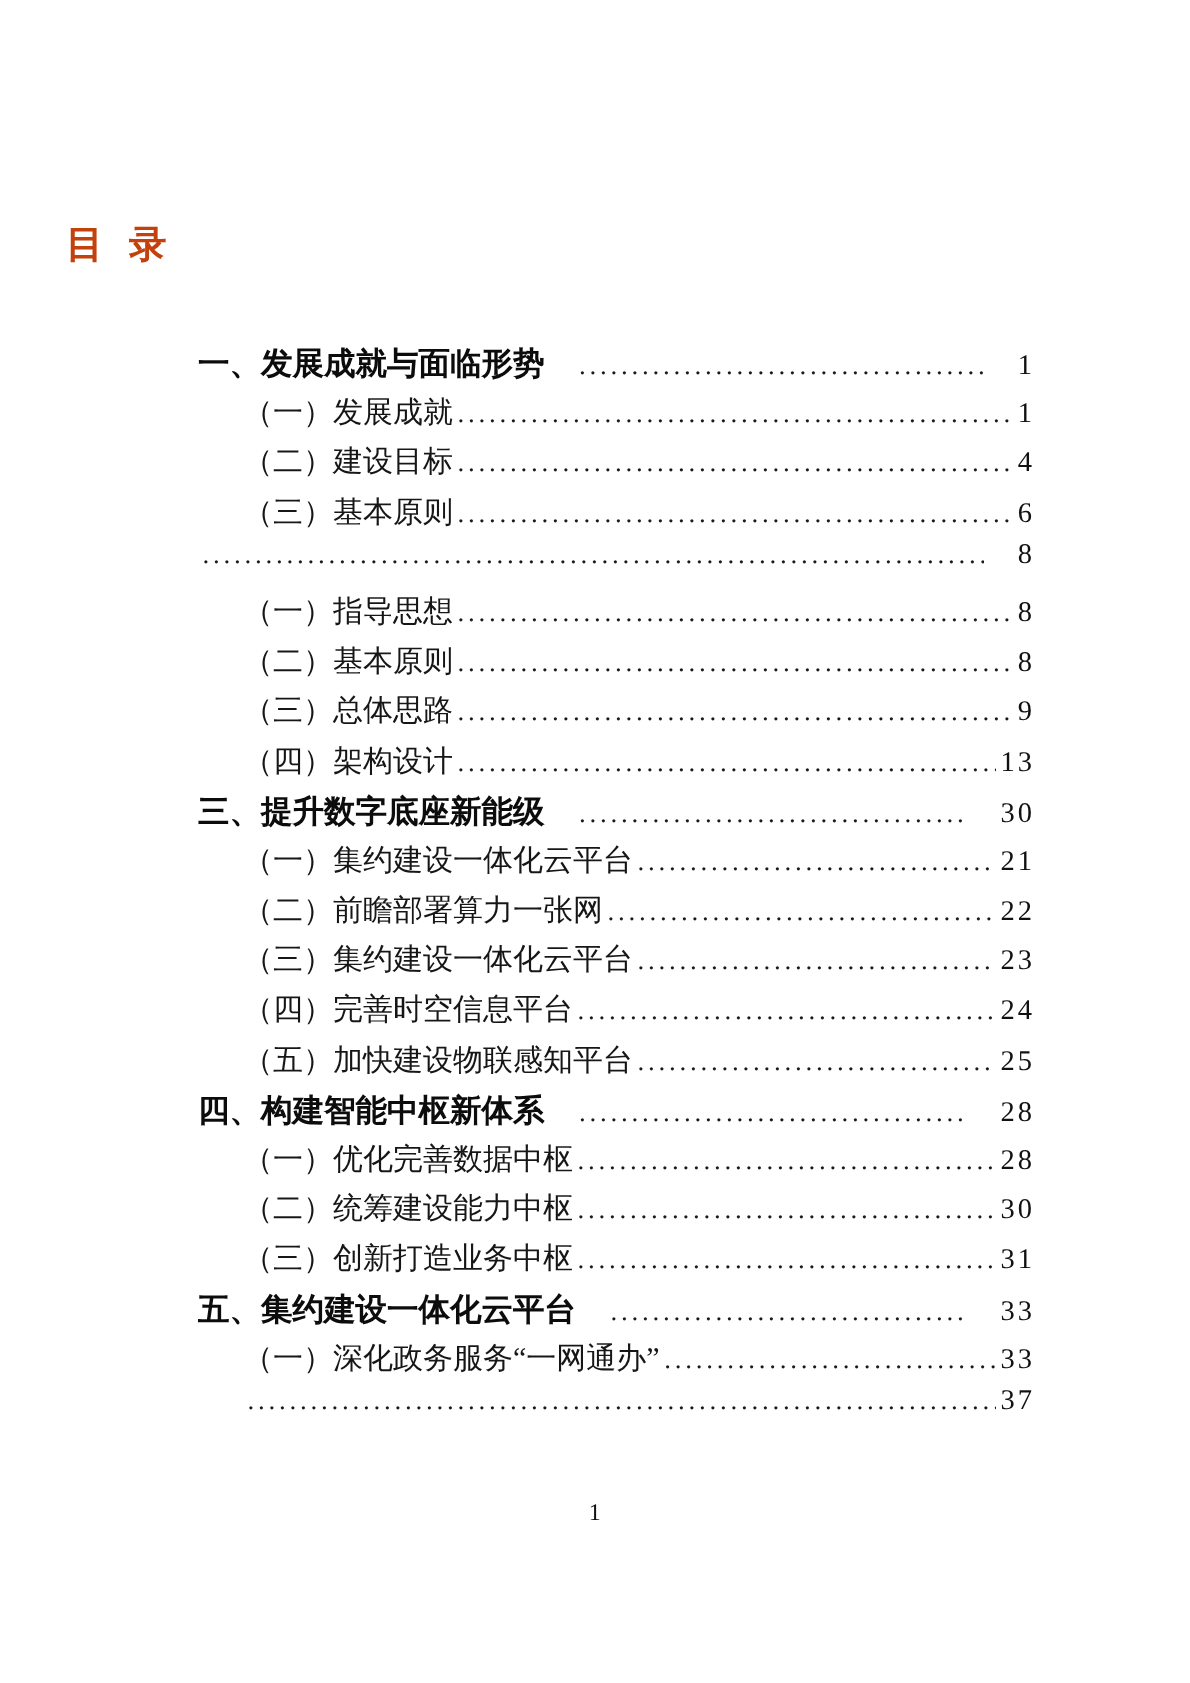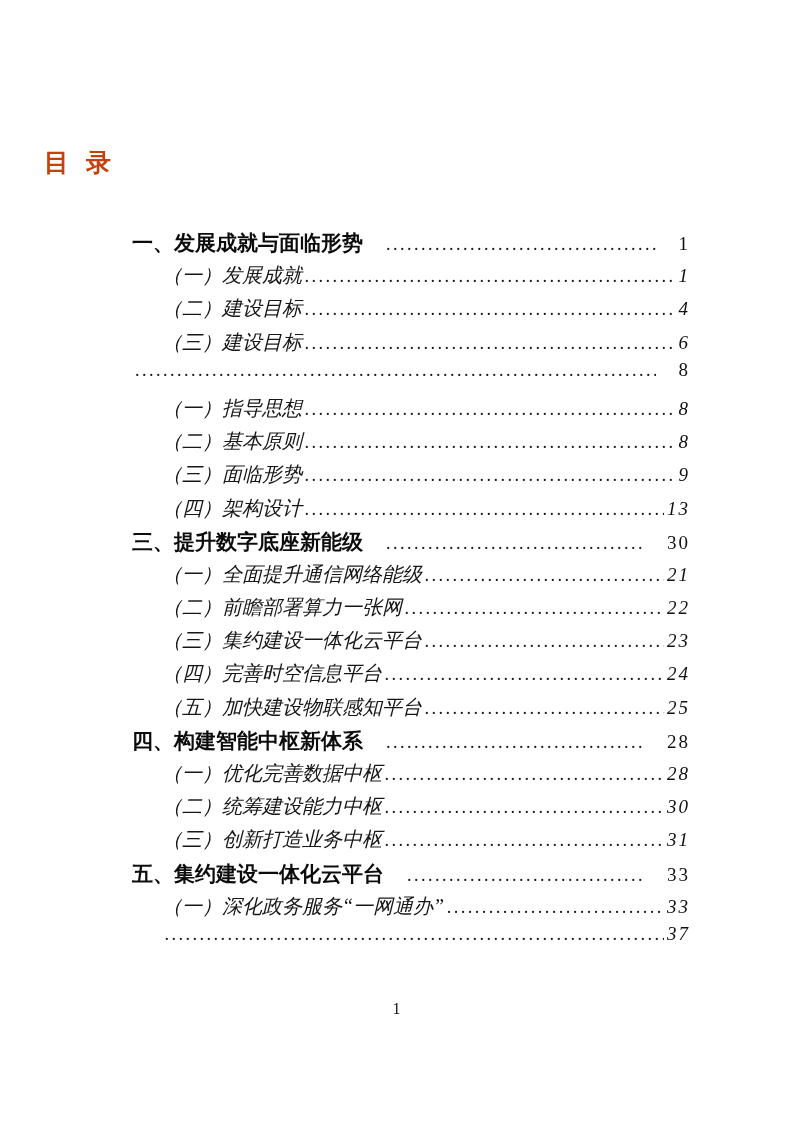--- a/index.html
+++ b/index.html
@@ -48,21 +48,20 @@
     font-size: 21px;
     color: #0c0c0c;
     gap: 20px;
   }
   .toc-row.lvl2 {
     font-family: "Liberation Serif", serif;
     font-weight: 400;
     font-size: 20px;
     padding-left: 30px;
     color: #161616;
-    font-style: italic;
   }
   .toc-label {
     white-space: nowrap;
     line-height: 33.2px;
   }
   .toc-leader {
     flex: 1;
     overflow: hidden;
     white-space: nowrap;
     margin-left: 3px;
@@ -114,21 +113,21 @@
     <span class="toc-page">1</span>
   </div>
 
   <div class="toc-row lvl2">
     <span class="toc-label">（二）建设目标</span>
     <span class="toc-leader"></span>
     <span class="toc-page">4</span>
   </div>
 
   <div class="toc-row lvl2">
-    <span class="toc-label">（三）建设目标</span>
+    <span class="toc-label">（三）基本原则</span>
     <span class="toc-leader"></span>
     <span class="toc-page">6</span>
   </div>
 
   <div class="toc-row lvl1">
     <span class="toc-leader"></span>
     <span class="toc-page">8</span>
   </div>
 
   <div class="toc-row lvl2">
@@ -137,39 +136,39 @@
     <span class="toc-page">8</span>
   </div>
 
   <div class="toc-row lvl2">
     <span class="toc-label">（二）基本原则</span>
     <span class="toc-leader"></span>
     <span class="toc-page">8</span>
   </div>
 
   <div class="toc-row lvl2">
-    <span class="toc-label">（三）面临形势</span>
+    <span class="toc-label">（三）总体思路</span>
     <span class="toc-leader"></span>
     <span class="toc-page">9</span>
   </div>
 
   <div class="toc-row lvl2">
     <span class="toc-label">（四）架构设计</span>
     <span class="toc-leader"></span>
     <span class="toc-page">13</span>
   </div>
 
   <div class="toc-row lvl1">
     <span class="toc-label">三、提升数字底座新能级</span>
     <span class="toc-leader"></span>
     <span class="toc-page">30</span>
   </div>
 
   <div class="toc-row lvl2">
-    <span class="toc-label">（一）全面提升通信网络能级</span>
+    <span class="toc-label">（一）集约建设一体化云平台</span>
     <span class="toc-leader"></span>
     <span class="toc-page">21</span>
   </div>
 
   <div class="toc-row lvl2">
     <span class="toc-label">（二）前瞻部署算力一张网</span>
     <span class="toc-leader"></span>
     <span class="toc-page">22</span>
   </div>
 

